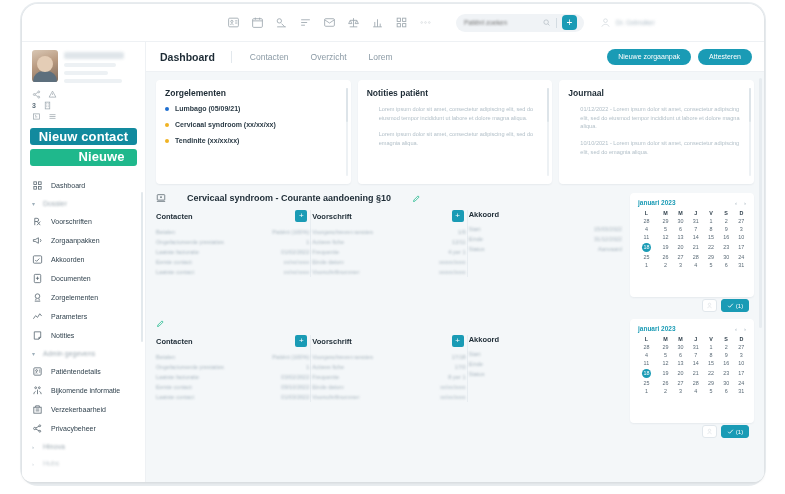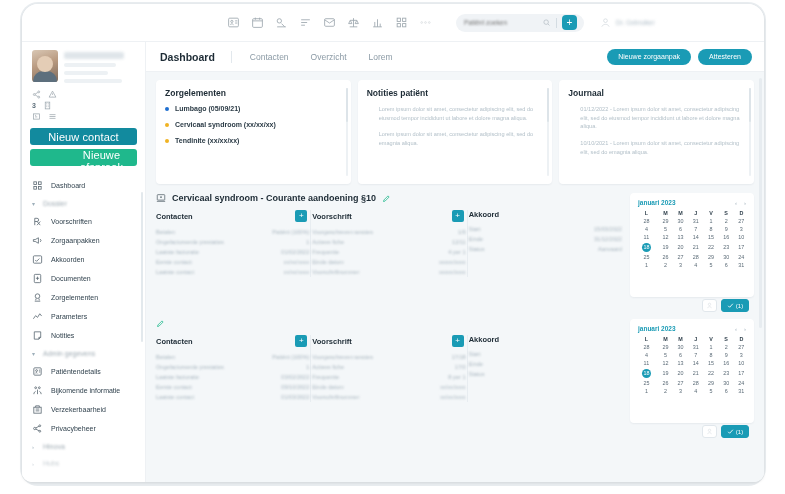--- a/index.html
+++ b/index.html
@@ -104,21 +104,21 @@
   .pline { height: 4px; background: #edf1f4; border-radius: 2px; margin-top: 4px; }
   .pline.w1{width:52px}.pline.w2{width:44px}.pline.w3{width:58px}
   .icon-rows { padding: 2px 10px 6px; }
   .icon-row { display: flex; align-items: center; gap: 7px; height: 11px; }
   .mini { width: 9px; height: 9px; opacity: .6; }
   .mini-txt { font-size: 7px; color: #5d6e7a; font-weight: bold;}
 
   .btn-stack { padding: 0 8px; }
   .sb-btn {
     display: block; width: 100%; border: 0; border-radius: 3px;
-    font-size: 11px; font-weight: normal; color: #fff; height: 17px;
+    font-size: 13px; font-weight: bold; color: #fff; height: 17px;
     letter-spacing: .1px; cursor: pointer; margin-bottom: 4px;
     font-family: "Liberation Sans", sans-serif;
   }
   .sb-btn.dark { background: #128a9e; }
   .sb-btn.green { background: #1fb88c; padding-left: 36px; }
 
   .navlist { padding: 6px 0 0 0; }
   .navitem {
     display: flex; align-items: center; gap: 8px;
     padding: 0 10px; height: 19px; cursor: pointer;
@@ -175,21 +175,21 @@
   .dot { width: 4px; height: 4px; border-radius: 50%; flex: none; }
   .zlbl { font-size: 7px; font-weight: bold; color: #2b3b46; }
   .para { font-size: 5.6px; color: #b3c0c9; line-height: 1.55; filter: blur(.75px); padding-left: 12px; margin-bottom: 8px;}
   .appt { font-size: 7px; font-weight: bold; color: #2b3b46; text-align: center; margin-bottom: 11px; }
   .card-scroll { position:absolute; right:3px; top:8px; width:2px; height:88px; background:#edf1f4; border-radius:2px;}
   .card-scroll i { display:block; width:2px; height:34px; background:#dde4e9; border-radius:2px;}
 
   
   .section { margin-top: 9px; display: flex; gap: 8px; }
   .sect-main { flex: 1; }
-  .sect-title { display: flex; align-items: center; gap: 6px; margin-bottom: 7px; }
+  .sect-title { display: flex; align-items: center; gap: 21px; margin-bottom: 7px; }
   .sect-title .sico { width: 10px; height: 10px; opacity: .8; }
   .sect-title .stxt { font-size: 9px; font-weight: bold; color: #1d2b35; }
   .pencil { width: 9px; height: 9px; }
   .cols { display: flex; gap: 1px; }
   .col { flex: 1; }
   .colhead { display: flex; align-items: center; justify-content: space-between; margin-bottom: 5px; padding-right: 2px;}
   .colhead .ctitle { font-size: 7.5px; font-weight: bold; color: #1d2b35; }
   .sq-plus {
     width: 12px; height: 12px; background: #1a9bb5; border-radius: 2px;
     color: #fff; font-size: 8px; line-height: 12px; text-align: center; cursor: pointer;

